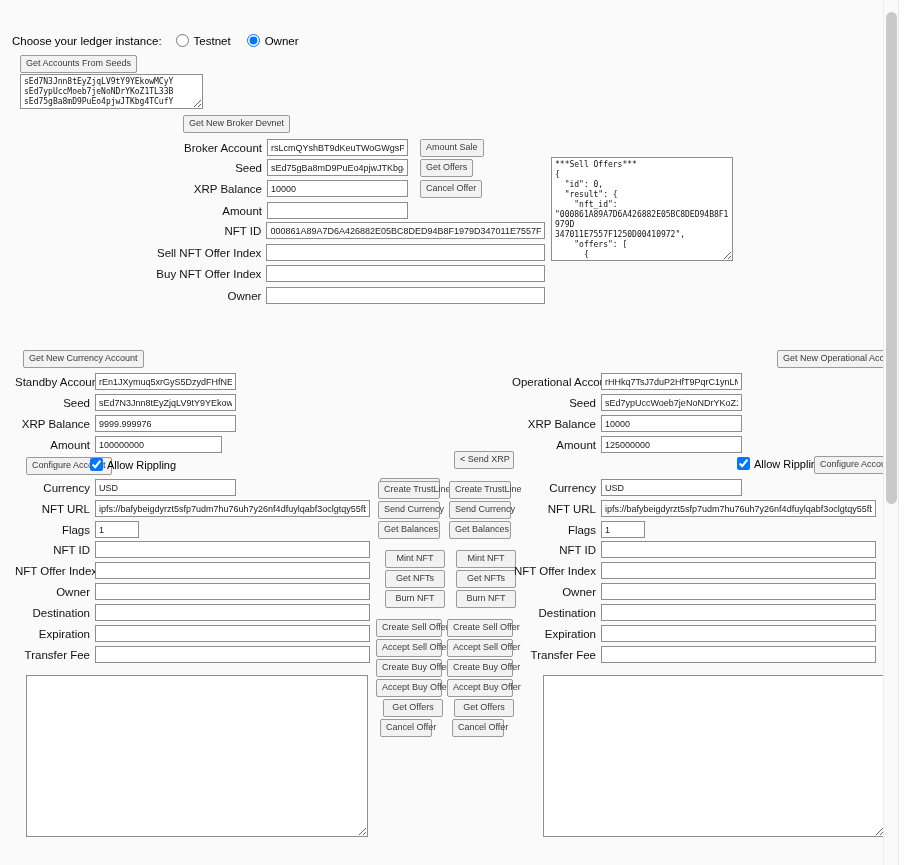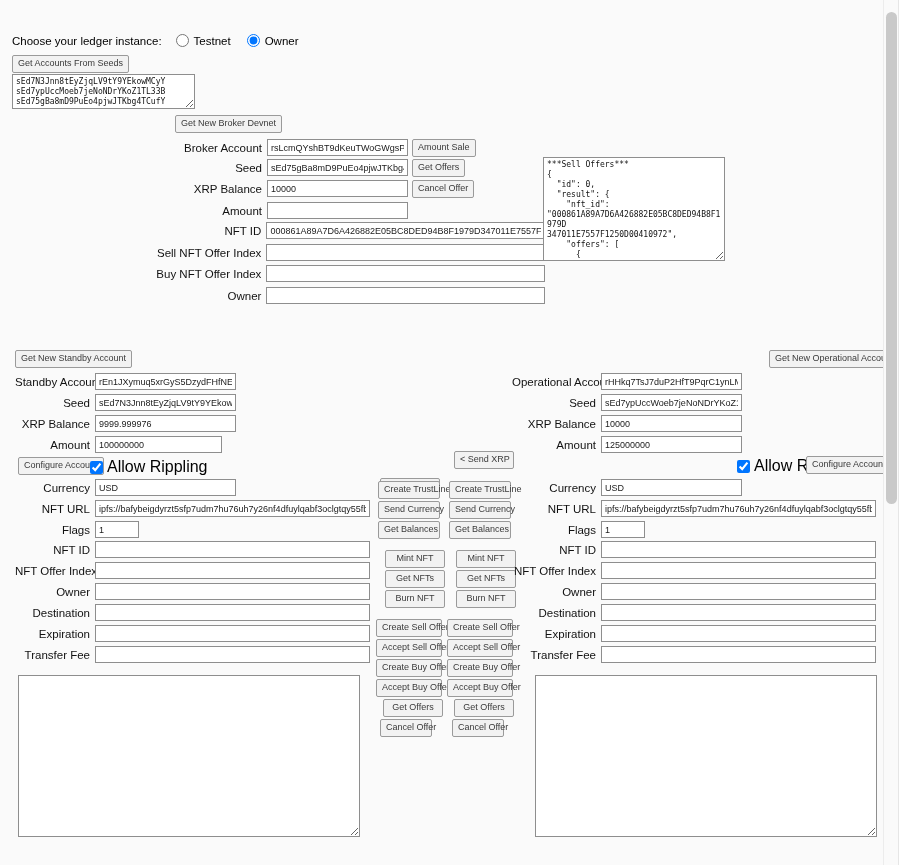--- a/index.html
+++ b/index.html
@@ -106,35 +106,35 @@
     padding: 2px 3px;
     resize: both;
     line-height: 1.25;
     overflow: auto;
   }
   textarea.ta-plain {
     font-family: "Liberation Sans", sans-serif;
     font-size: 8.5px;
   }
 
-  .abs { position: absolute; }
+  .abs { position: absolute; margin-left: 8px; }
 
   
   .row { position: absolute; display: flex; align-items: center; }
   .row .rlabel {
     font-size: 11.5px;
     text-align: right;
     padding-right: 5px;
     white-space: nowrap;
     color: #111;
   }
 
   .chk-wrap { position: absolute; display: flex; align-items: center; }
   .chk-wrap input { margin: 0 4px 0 0; }
-  .chk-wrap label { font-size: 16px; }
+  .chk-wrap label { font-size: 11px; }
 
   .mid-btn {
     position: absolute;
     width: 60px;
     text-align: center;
   }
   .mid-btn.wide { width: 62px; }
 </style>
 </head>
 <body>
@@ -212,21 +212,21 @@
   "result": {
     "nft_id":
 "000861A89A7D6A426882E05BC8DED94B8F1979D
 347011E7557F1250D00410972",
     "offers": [
       {
         "amount": "100000000",
         "destination":
 "rsLcmQYshBT9dKeuTWoGWgsPS3rSrcNAcK",</textarea>
 
-  <button class="btn abs" style="left:15px; top:350px;">Get New Standby Account</button>
+  <button class="btn abs" style="left:15px; top:350px;">Get New Currency Account</button>
 
   <div class="row" style="left:15px; top:373px;">
     <span class="rlabel" style="width:75px;">Standby Account</span>
     <input class="fld" style="width: 141px;" value="rEn1JXymuq5xrGyS5DzydFHfNEjtTmufZF">
   </div>
   <div class="row" style="left:15px; top:394px;">
     <span class="rlabel" style="width:75px;">Seed</span>
     <input class="fld" style="width: 141px;" value="sEd7N3Jnn8tEyZjqLV9tY9YEkowMCyY">
   </div>
   <div class="row" style="left:15px; top:415px;">

